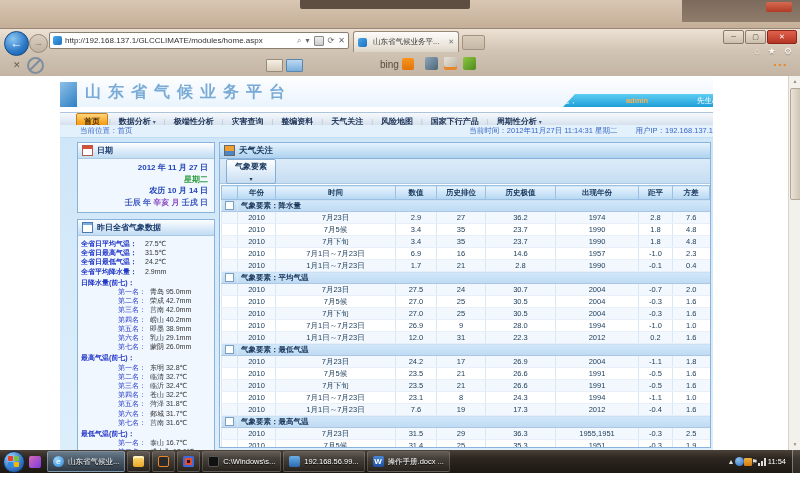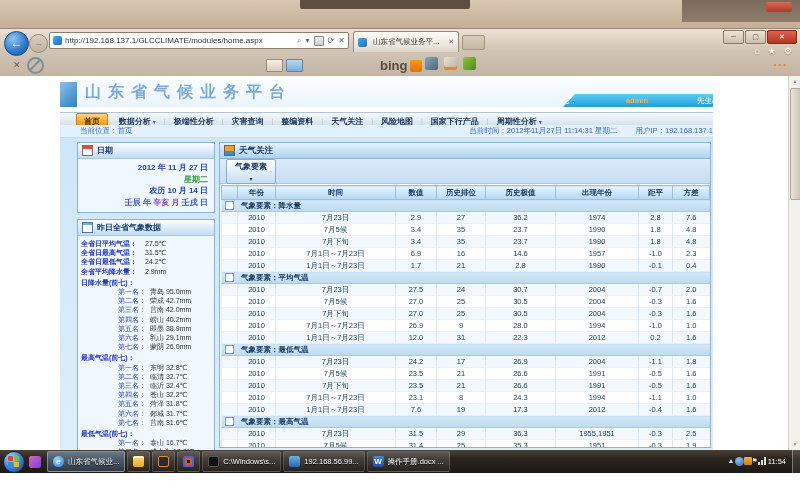--- a/index.html
+++ b/index.html
@@ -27,21 +27,21 @@
   .wincontrols{right:3px;top:1px;display:flex;gap:1px;}
   .wc{width:19px;height:12px;border:1px solid #8a7a68;border-radius:2px;background:linear-gradient(180deg,#eee3d6,#cdbfae);font-size:7px;color:#5a4a3a;text-align:center;line-height:11px;}
   .wc.close{width:28px;background:linear-gradient(180deg,#e0624e,#b63524);color:#fff;border-color:#8a2518;}
   .quickicos{right:8px;top:17px;display:flex;gap:8px;color:#fdf8f0;font-size:9px;text-shadow:0 1px 1px rgba(0,0,0,.3);}
   .rowtwo-x{left:13px;top:31px;color:#6a5a4a;font-size:9px;}
   .blocked{left:27px;top:28px;width:13px;height:13px;border:2px solid #7d8e9e;border-radius:50%;position:absolute;}
   .blocked::after{content:"";position:absolute;left:-1px;top:5px;width:14px;height:2px;background:#7d8e9e;transform:rotate(-45deg);}
   .mailico{top:30px;width:15px;height:11px;border:1px solid #9a8a78;background:linear-gradient(180deg,#f5efe5,#d8ccba);border-radius:1px;}
   .mailico.b{background:linear-gradient(180deg,#bcd8f0,#7aaedd);border-color:#5a86ae;}
   .bingwrap{left:380px;top:29px;display:flex;align-items:center;gap:3px;}
-  .binglbl{font-size:13px;font-weight:bold;color:#5a4c3e;letter-spacing:0;}
+  .binglbl{font-size:10px;font-weight:normal;color:#5a4c3e;letter-spacing:0;}
   .bingbox{width:12px;height:12px;border-radius:2px;background:linear-gradient(180deg,#f7941d,#e2730a);}
   .exti{top:28px;width:13px;height:13px;border-radius:2px;}
   .exti.e1{background:linear-gradient(135deg,#8ea6ba,#4a6478);}
   .exti.e2{background:linear-gradient(135deg,#e8e2d8,#b8b0a4);box-shadow:inset 0 -3px 0 #e8872a;}
   .exti.e3{background:linear-gradient(135deg,#8cc63f,#4e8a1e);}
   .dots{right:12px;top:31px;color:#e8872a;font-size:8px;letter-spacing:2px;font-weight:bold;}
   
   .pagearea{left:0;top:76px;width:800px;height:374px;background:#fff;overflow:hidden;}
   .site{left:60px;top:0;width:760px;height:374px;}
   .banner{left:0;top:0;width:653px;height:31px;background:linear-gradient(180deg,#fdfeff,#eaf4fc);}
@@ -112,21 +112,21 @@
   .tbtn .lbl{font-size:7.5px;color:#fff;margin-left:4px;white-space:nowrap;overflow:hidden;text-shadow:0 1px 1px #000;}
   .tico{width:11px;height:11px;border-radius:2px;flex:none;font-style:italic;font-size:8px;line-height:11px;text-align:center;color:#fff;}
   .tico.ie-icon{border-radius:50%;background:radial-gradient(circle at 35% 30%,#9ad4f8,#2a86d8);}
   .tico.folder-icon{background:linear-gradient(180deg,#ffd97a,#e8a826);box-shadow:inset 0 2px 0 #fff3c0;}
   .tico.app-orange-icon{background:#2a2a2a;border:1px solid #e8872a;box-sizing:border-box;}
   .tico.media-icon{background:#1a1a2a;box-shadow:inset 0 0 0 2px #3a6ae0,inset 0 0 0 4px #e84a2a;}
   .tico.vs-icon{background:linear-gradient(135deg,#f0a030,#c86a10);}
   .tico.cmd-icon{background:#111;border:1px solid #555;box-sizing:border-box;}
   .tico.remote-icon{background:linear-gradient(180deg,#6ab0e8,#2a68b0);}
   .tico.word-icon{background:linear-gradient(180deg,#4a86d8,#1d4e9e);font-style:normal;font-weight:bold;font-size:8px;}
-  .tray{display:flex;margin:0 4px 0 6px;flex:none;}
+  .tray{display:flex;align-items:center;margin:0 4px 0 6px;flex:none;}
   .tray .glyph{color:#ddd;font-size:7px;}
   .tdot{width:9px;height:9px;border-radius:50%;background:radial-gradient(circle at 35% 30%,#8ac0f0,#2a6ac0);}
   .tsq{width:8px;height:8px;border-radius:1px;background:linear-gradient(180deg,#f0b040,#d07a10);}
   .netbars{display:flex;align-items:flex-end;gap:1px;height:8px;}
   .netbars i{width:2px;background:#ddd;display:block;}
   .clock{font-size:7.5px;color:#fff;margin:0 2px;}
   .showdesk{width:7px;height:23px;border-left:1px solid rgba(255,255,255,.35);background:rgba(255,255,255,.08);flex:none;}
 </style>
 </head>
 <body>

